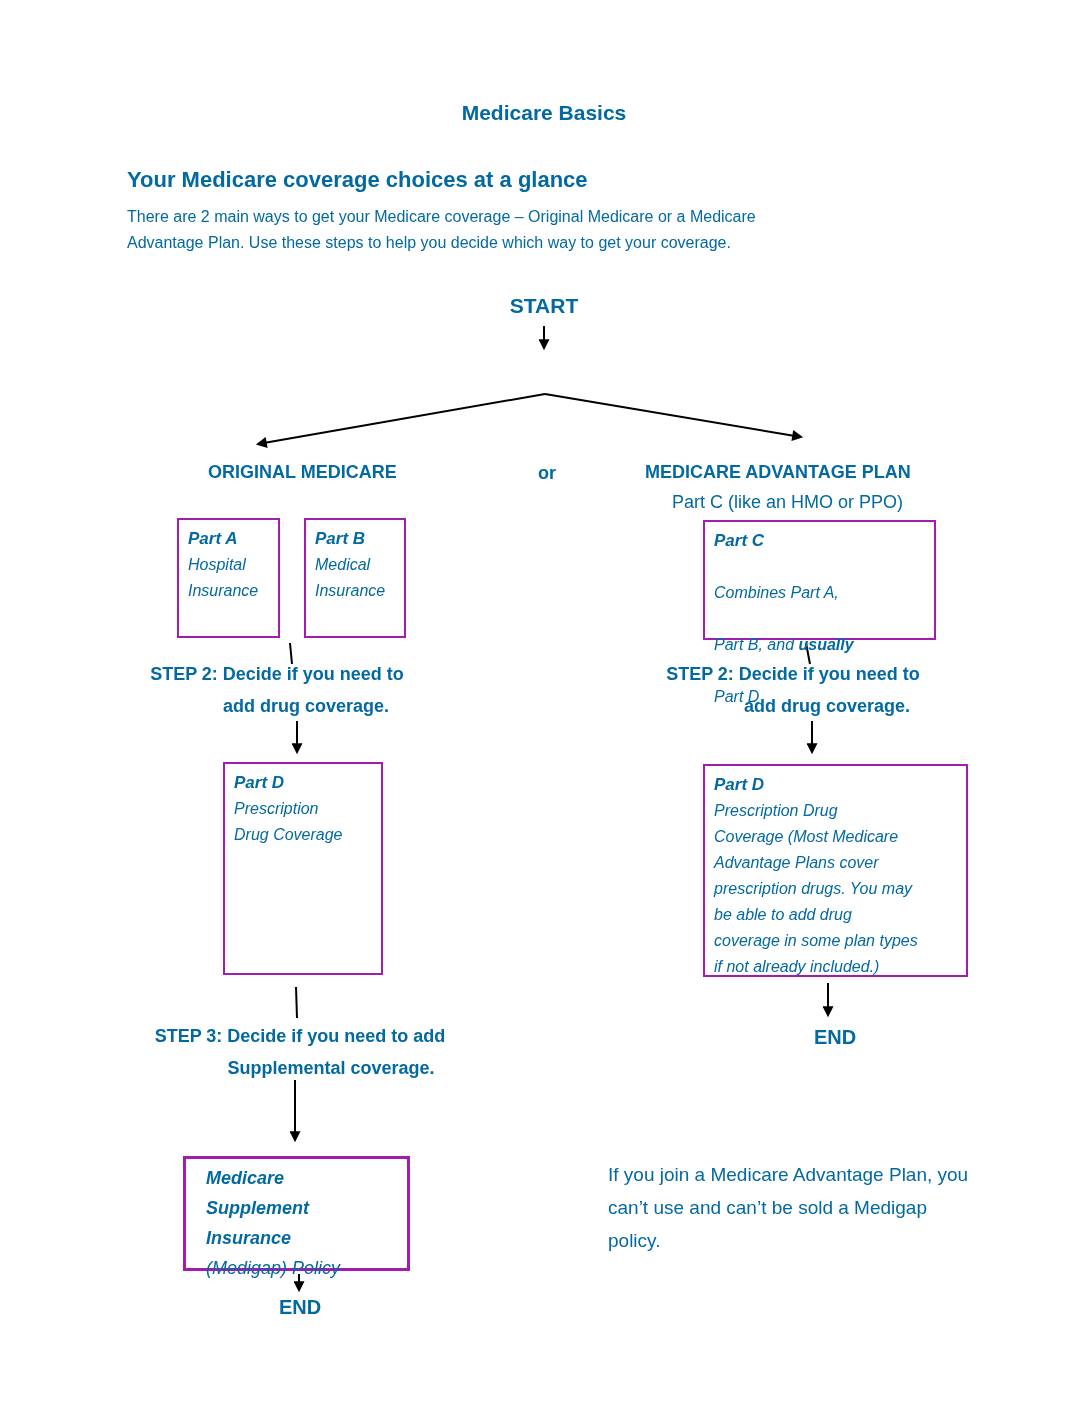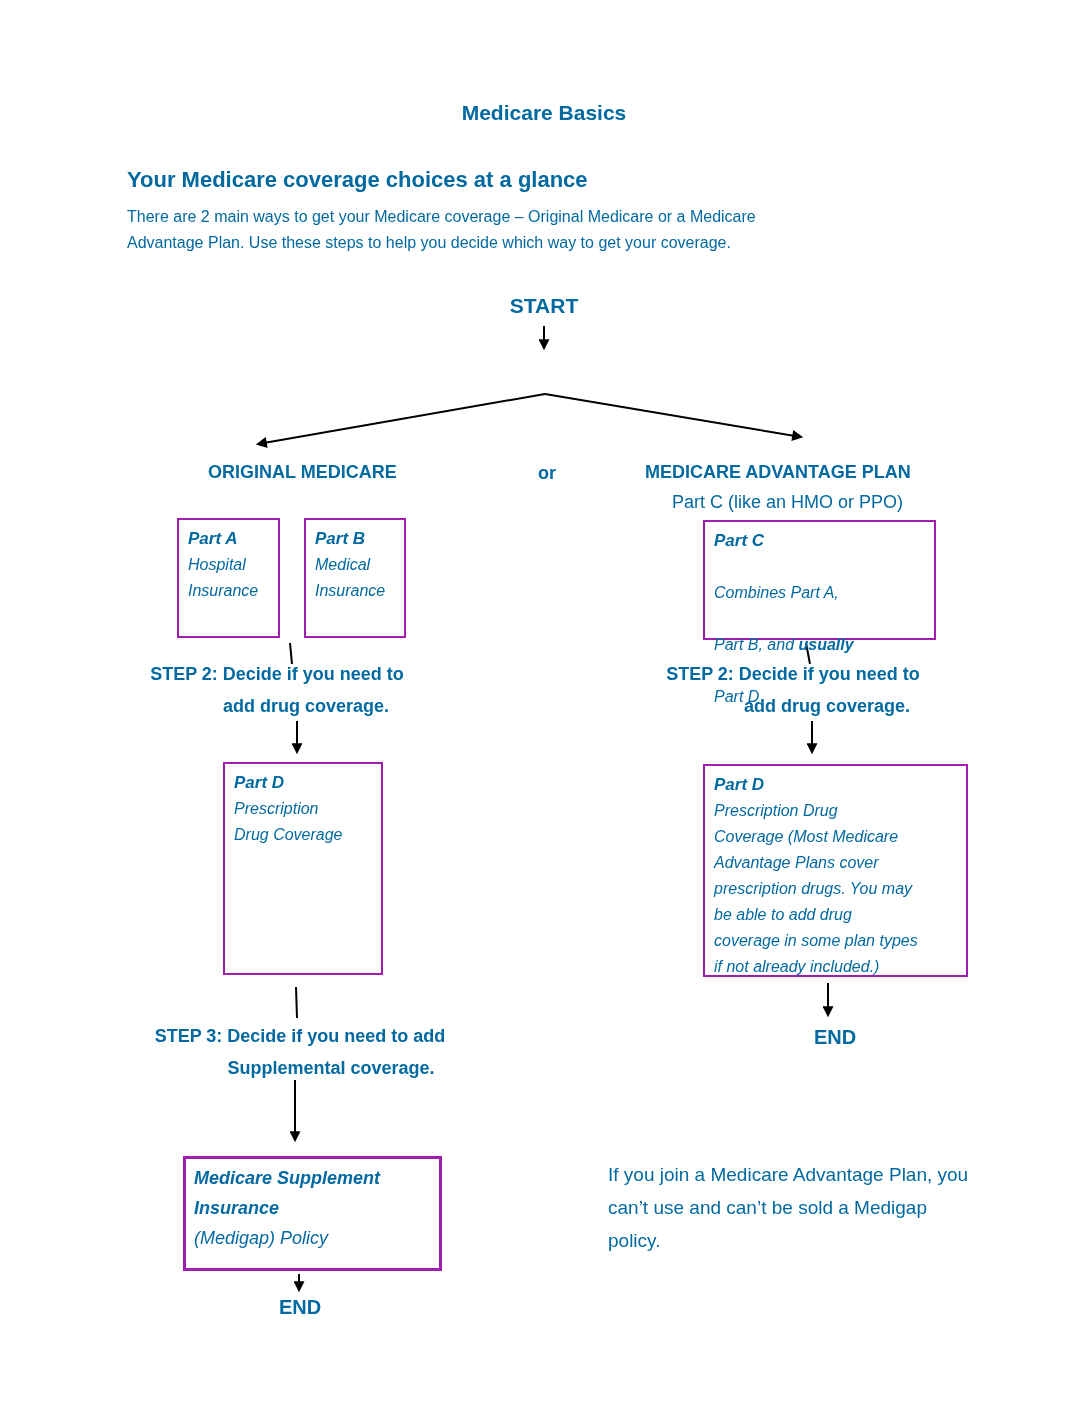--- a/index.html
+++ b/index.html
@@ -28,21 +28,21 @@
   #or-label     { left: 547px; top: 463px; font-size: 18px; font-weight: bold; }
   #right-header { left: 645px; top: 462px; font-size: 18px; font-weight: bold; white-space: nowrap; }
   #right-sub    { left: 672px; top: 492px; font-size: 18px; white-space: nowrap; }
 
   .fbox { position: absolute; border: 2px solid #a21caf; background: #fff; box-sizing: border-box; padding: 5px 9px; font-style: italic; }
   #box-part-a       { left: 177px; top: 518px; width: 103px; height: 120px; }
   #box-part-b       { left: 304px; top: 518px; width: 102px; height: 120px; }
   #box-part-c       { left: 703px; top: 520px; width: 233px; height: 120px; }
   #box-part-d-left  { left: 223px; top: 762px; width: 160px; height: 213px; }
   #box-part-d-right { left: 703px; top: 764px; width: 265px; height: 213px; }
-  #box-medigap      { left: 183px; top: 1156px; width: 259px; height: 115px; border-width: 3px; padding: 4px 8px; }
+  #box-medigap      { left: 183px; top: 1156px; width: 227px; height: 115px; border-width: 3px; padding: 4px 20px; }
 
   .box-title { font-size: 17px; font-weight: bold; line-height: 27px; }
   .box-body  { font-size: 16px; line-height: 26px; white-space: pre-line; }
   #box-medigap .box-title { font-size: 18px; line-height: 30px; white-space: pre-line; }
   #box-medigap .box-body  { font-size: 18px; line-height: 30px; }
 
   .step-line { position: absolute; transform: translateX(-50%); font-size: 18px; font-weight: bold; white-space: nowrap; }
   #l-step2-1 { left: 277px; top: 664px; }
   #l-step2-2 { left: 306px; top: 696px; }
   #r-step2-1 { left: 793px; top: 664px; }

